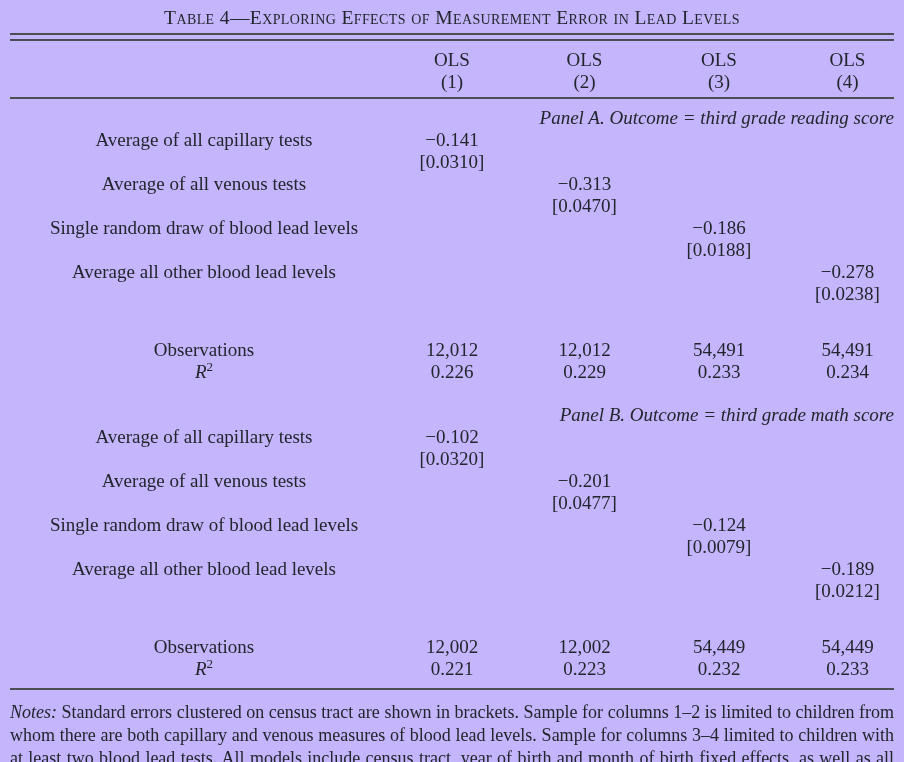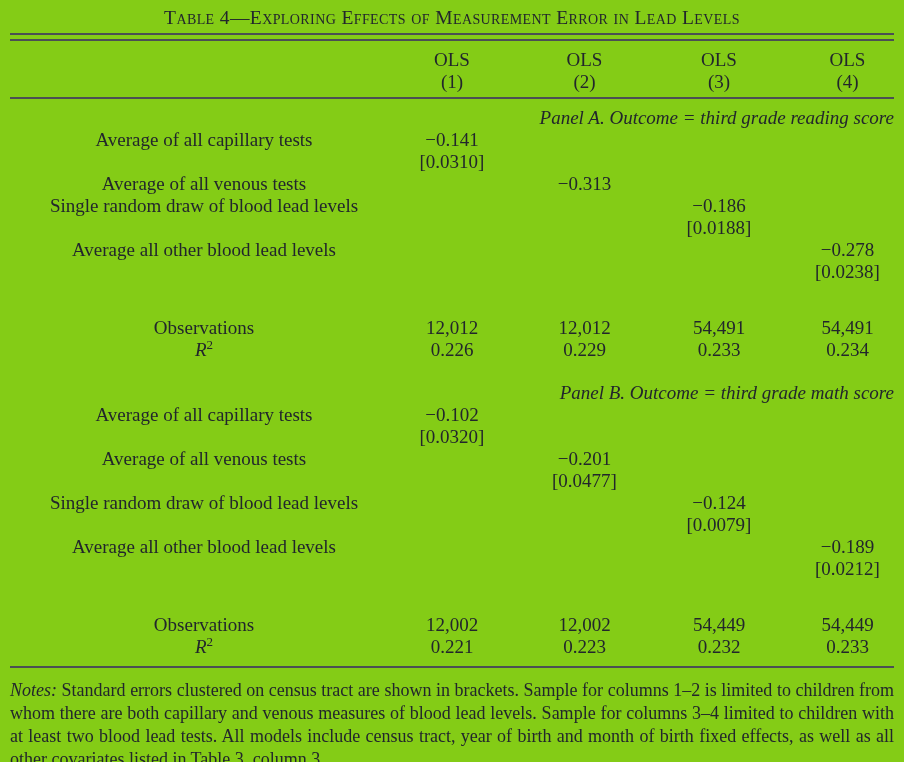--- a/index.html
+++ b/index.html
@@ -5,21 +5,21 @@
   html, body {
     margin: 0;
     padding: 0;
     background: #ffffff;
   }
   .page {
     position: relative;
     width: 904px;
     height: 762px;
     overflow: hidden;
-    background: #84cc16;
+    background: #c4b5fd;
     font-family: "Liberation Serif", "DejaVu Serif", serif;
     color: #22262c;
   }
   .title {
     padding-top: 7px;
     text-align: center;
     font-variant: small-caps;
     font-size: 19.5px;
     line-height: 21px;
     letter-spacing: 0.4px;
@@ -117,20 +117,21 @@
   <div class="grid coef-row">
     <div class="lbl">Average of all venous tests</div>
     <div class="val c1"></div>
     <div class="val c2">−0.313</div>
     <div class="val c3"></div>
     <div class="val c4"></div>
   </div>
   <div class="grid se-row">
     <div class="lbl"></div>
     <div class="val c1"></div>
+    <div class="val c2">[0.0470]</div>
     <div class="val c3"></div>
     <div class="val c4"></div>
   </div>
 
   <div class="grid coef-row">
     <div class="lbl">Single random draw of blood lead levels</div>
     <div class="val c1"></div>
     <div class="val c2"></div>
     <div class="val c3">−0.186</div>
     <div class="val c4"></div>

